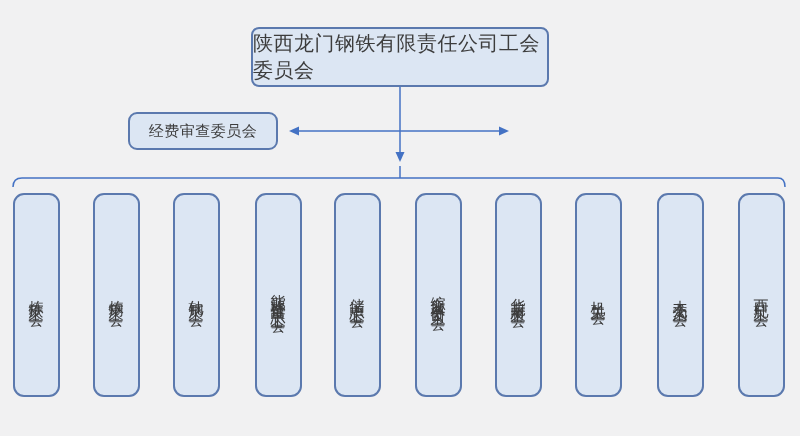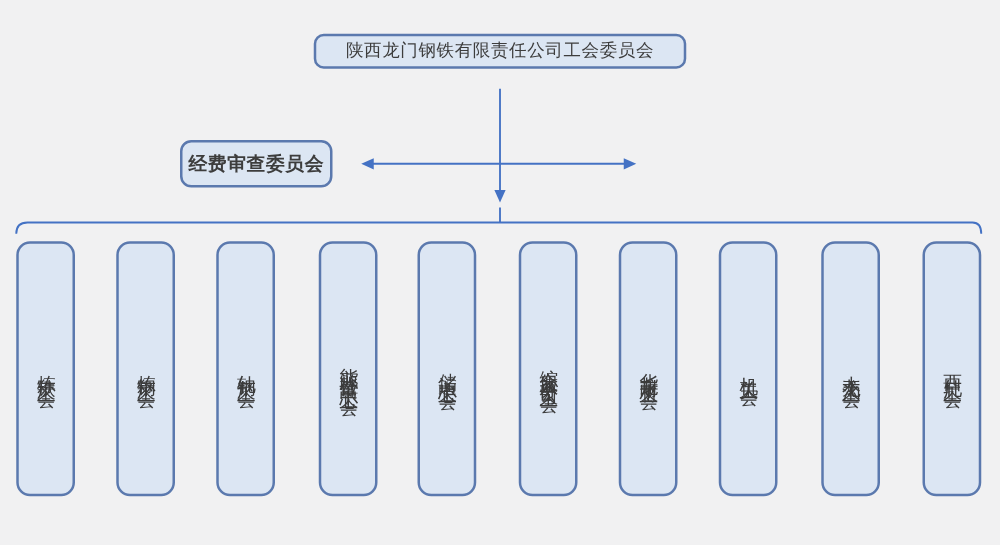--- a/index.html
+++ b/index.html
@@ -23,33 +23,32 @@
     box-sizing: border-box;
     display: flex;
     align-items: center;
     justify-content: center;
     color: #3d3d3d;
   }
   .root-box {
     left: 251px;
     top: 27px;
     width: 298px;
-    height: 28px;
-    font-size: 14px;
+    height: 60px;
+    font-size: 20px;
     letter-spacing: 0.5px;
     border-radius: 8px;
   }
   .committee-left {
-    left: 144px;
+    left: 128px;
     top: 112px;
-    width: 122px;
+    width: 150px;
     height: 38px;
     font-size: 15px;
     letter-spacing: 0.5px;
-    font-weight: bold;
   }
   .committee-right {
     left: 521px;
     top: 112px;
     width: 146px;
     height: 38px;
     font-size: 15px;
     letter-spacing: 0.5px;
   }
   .branch {

